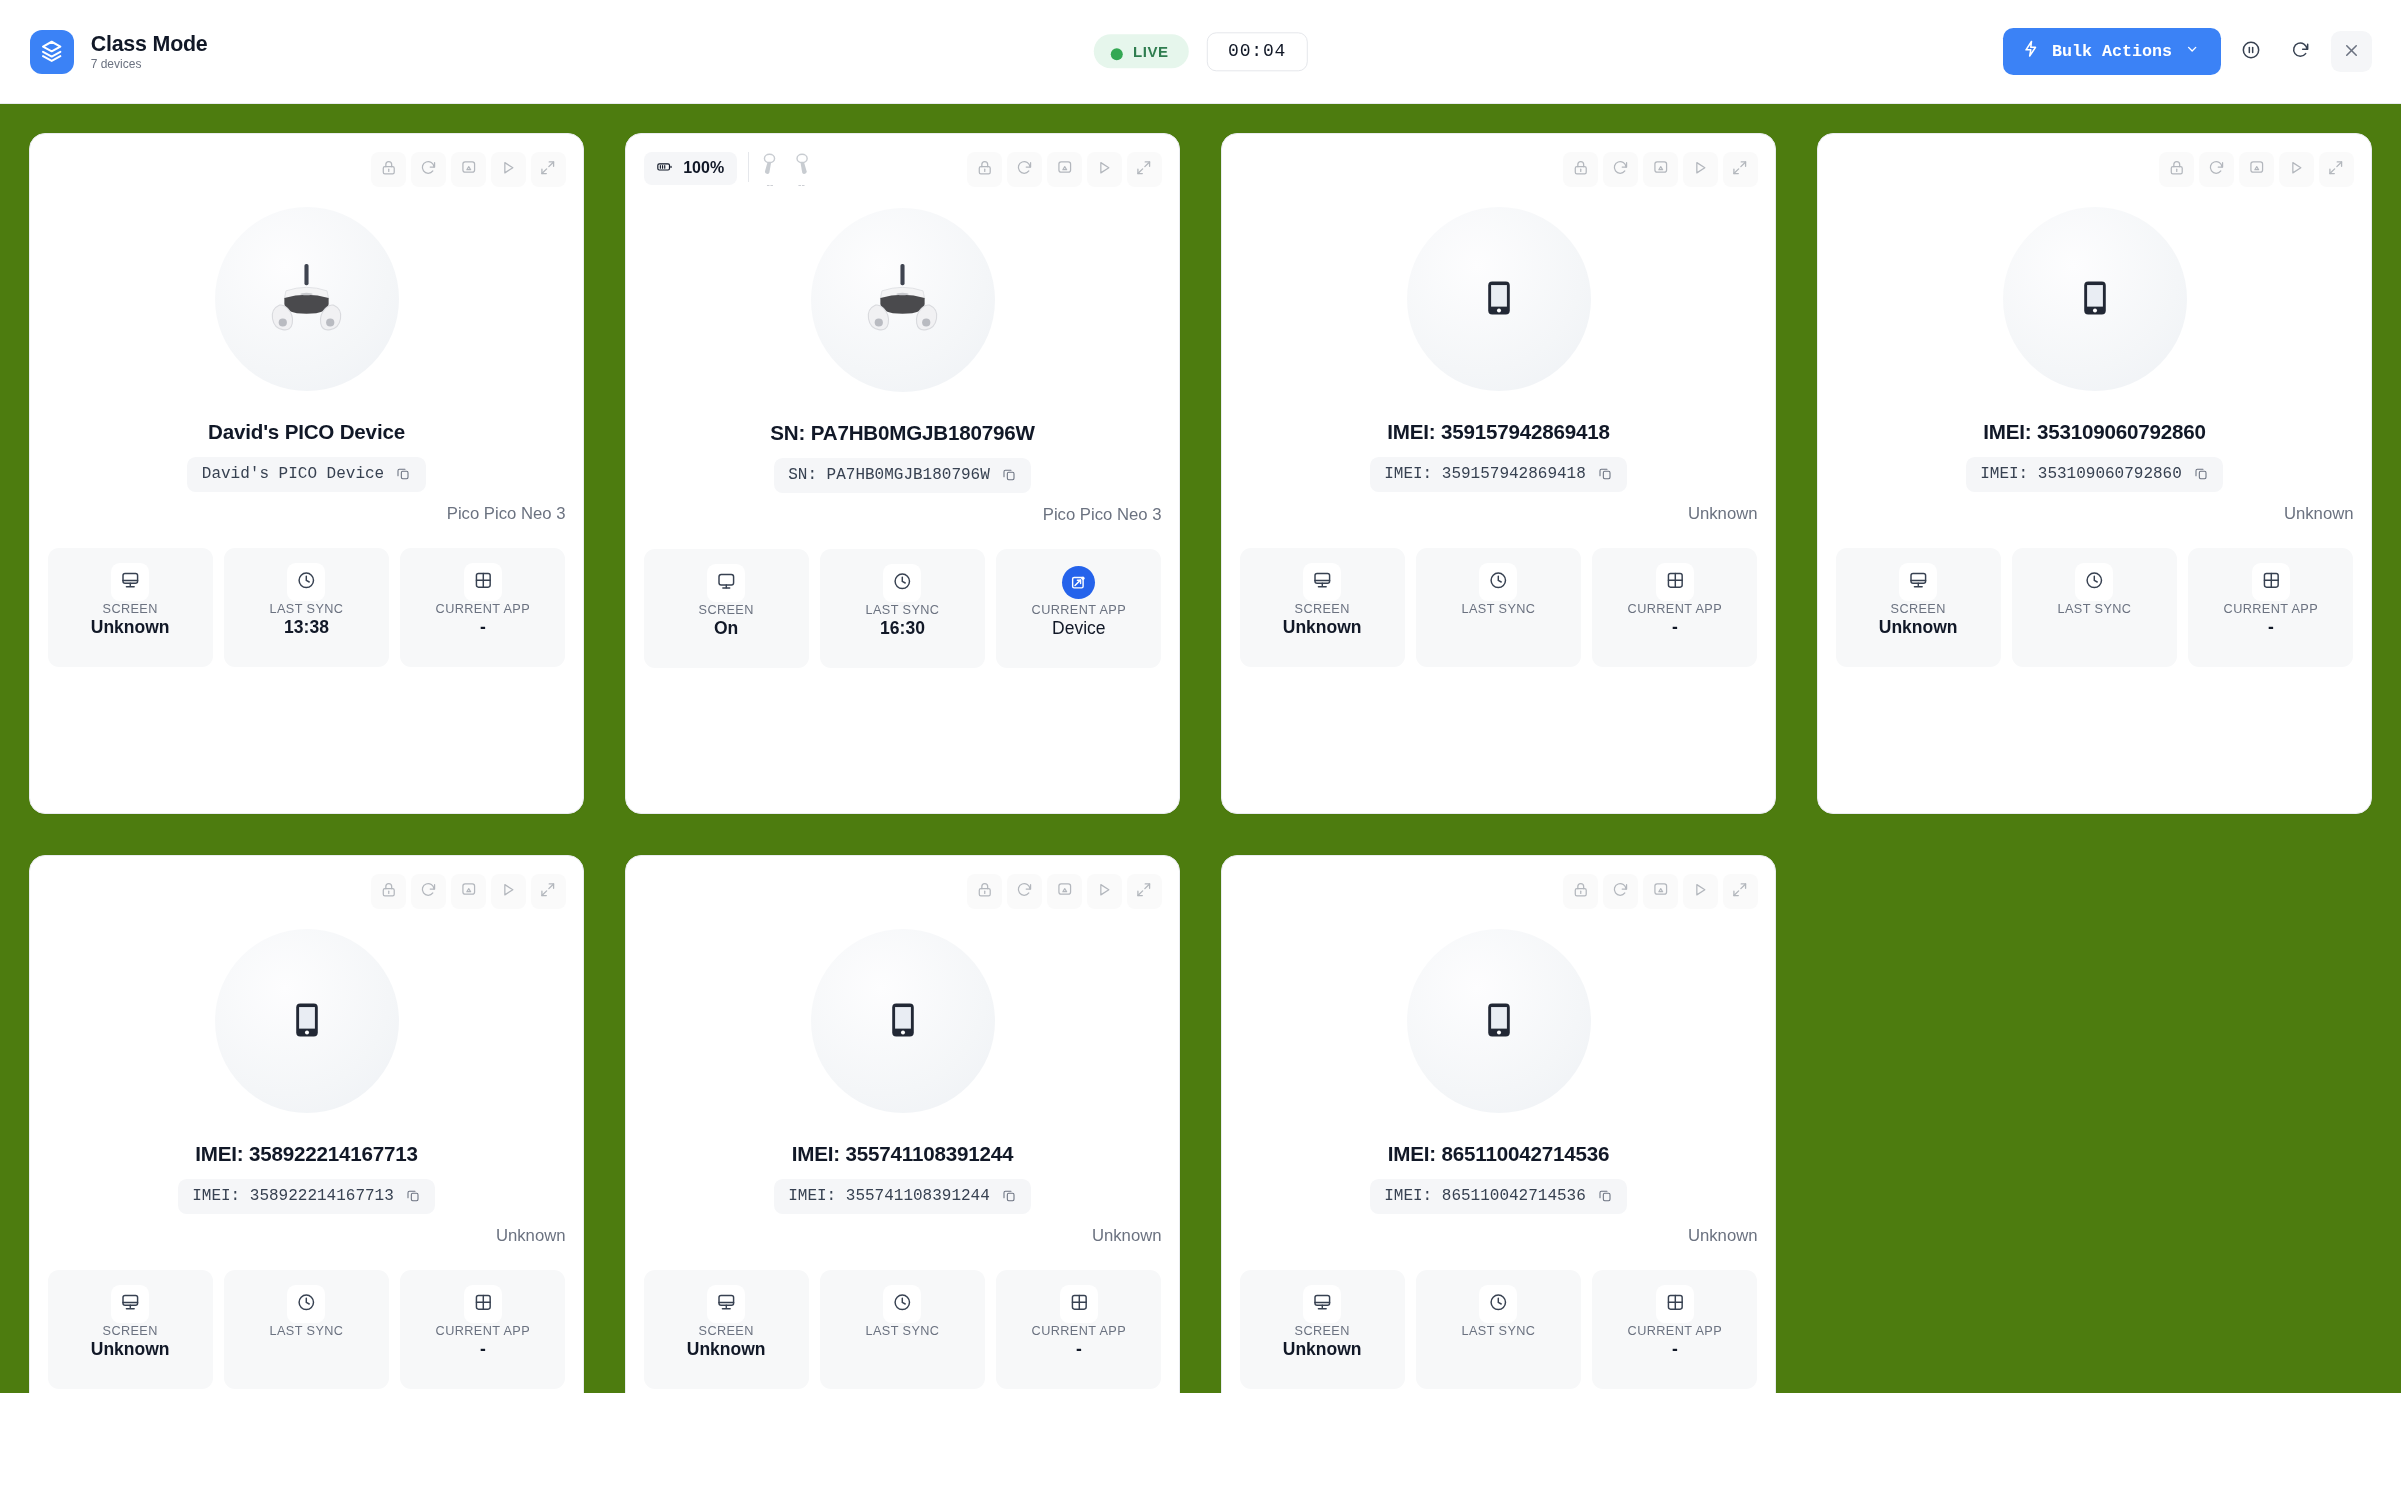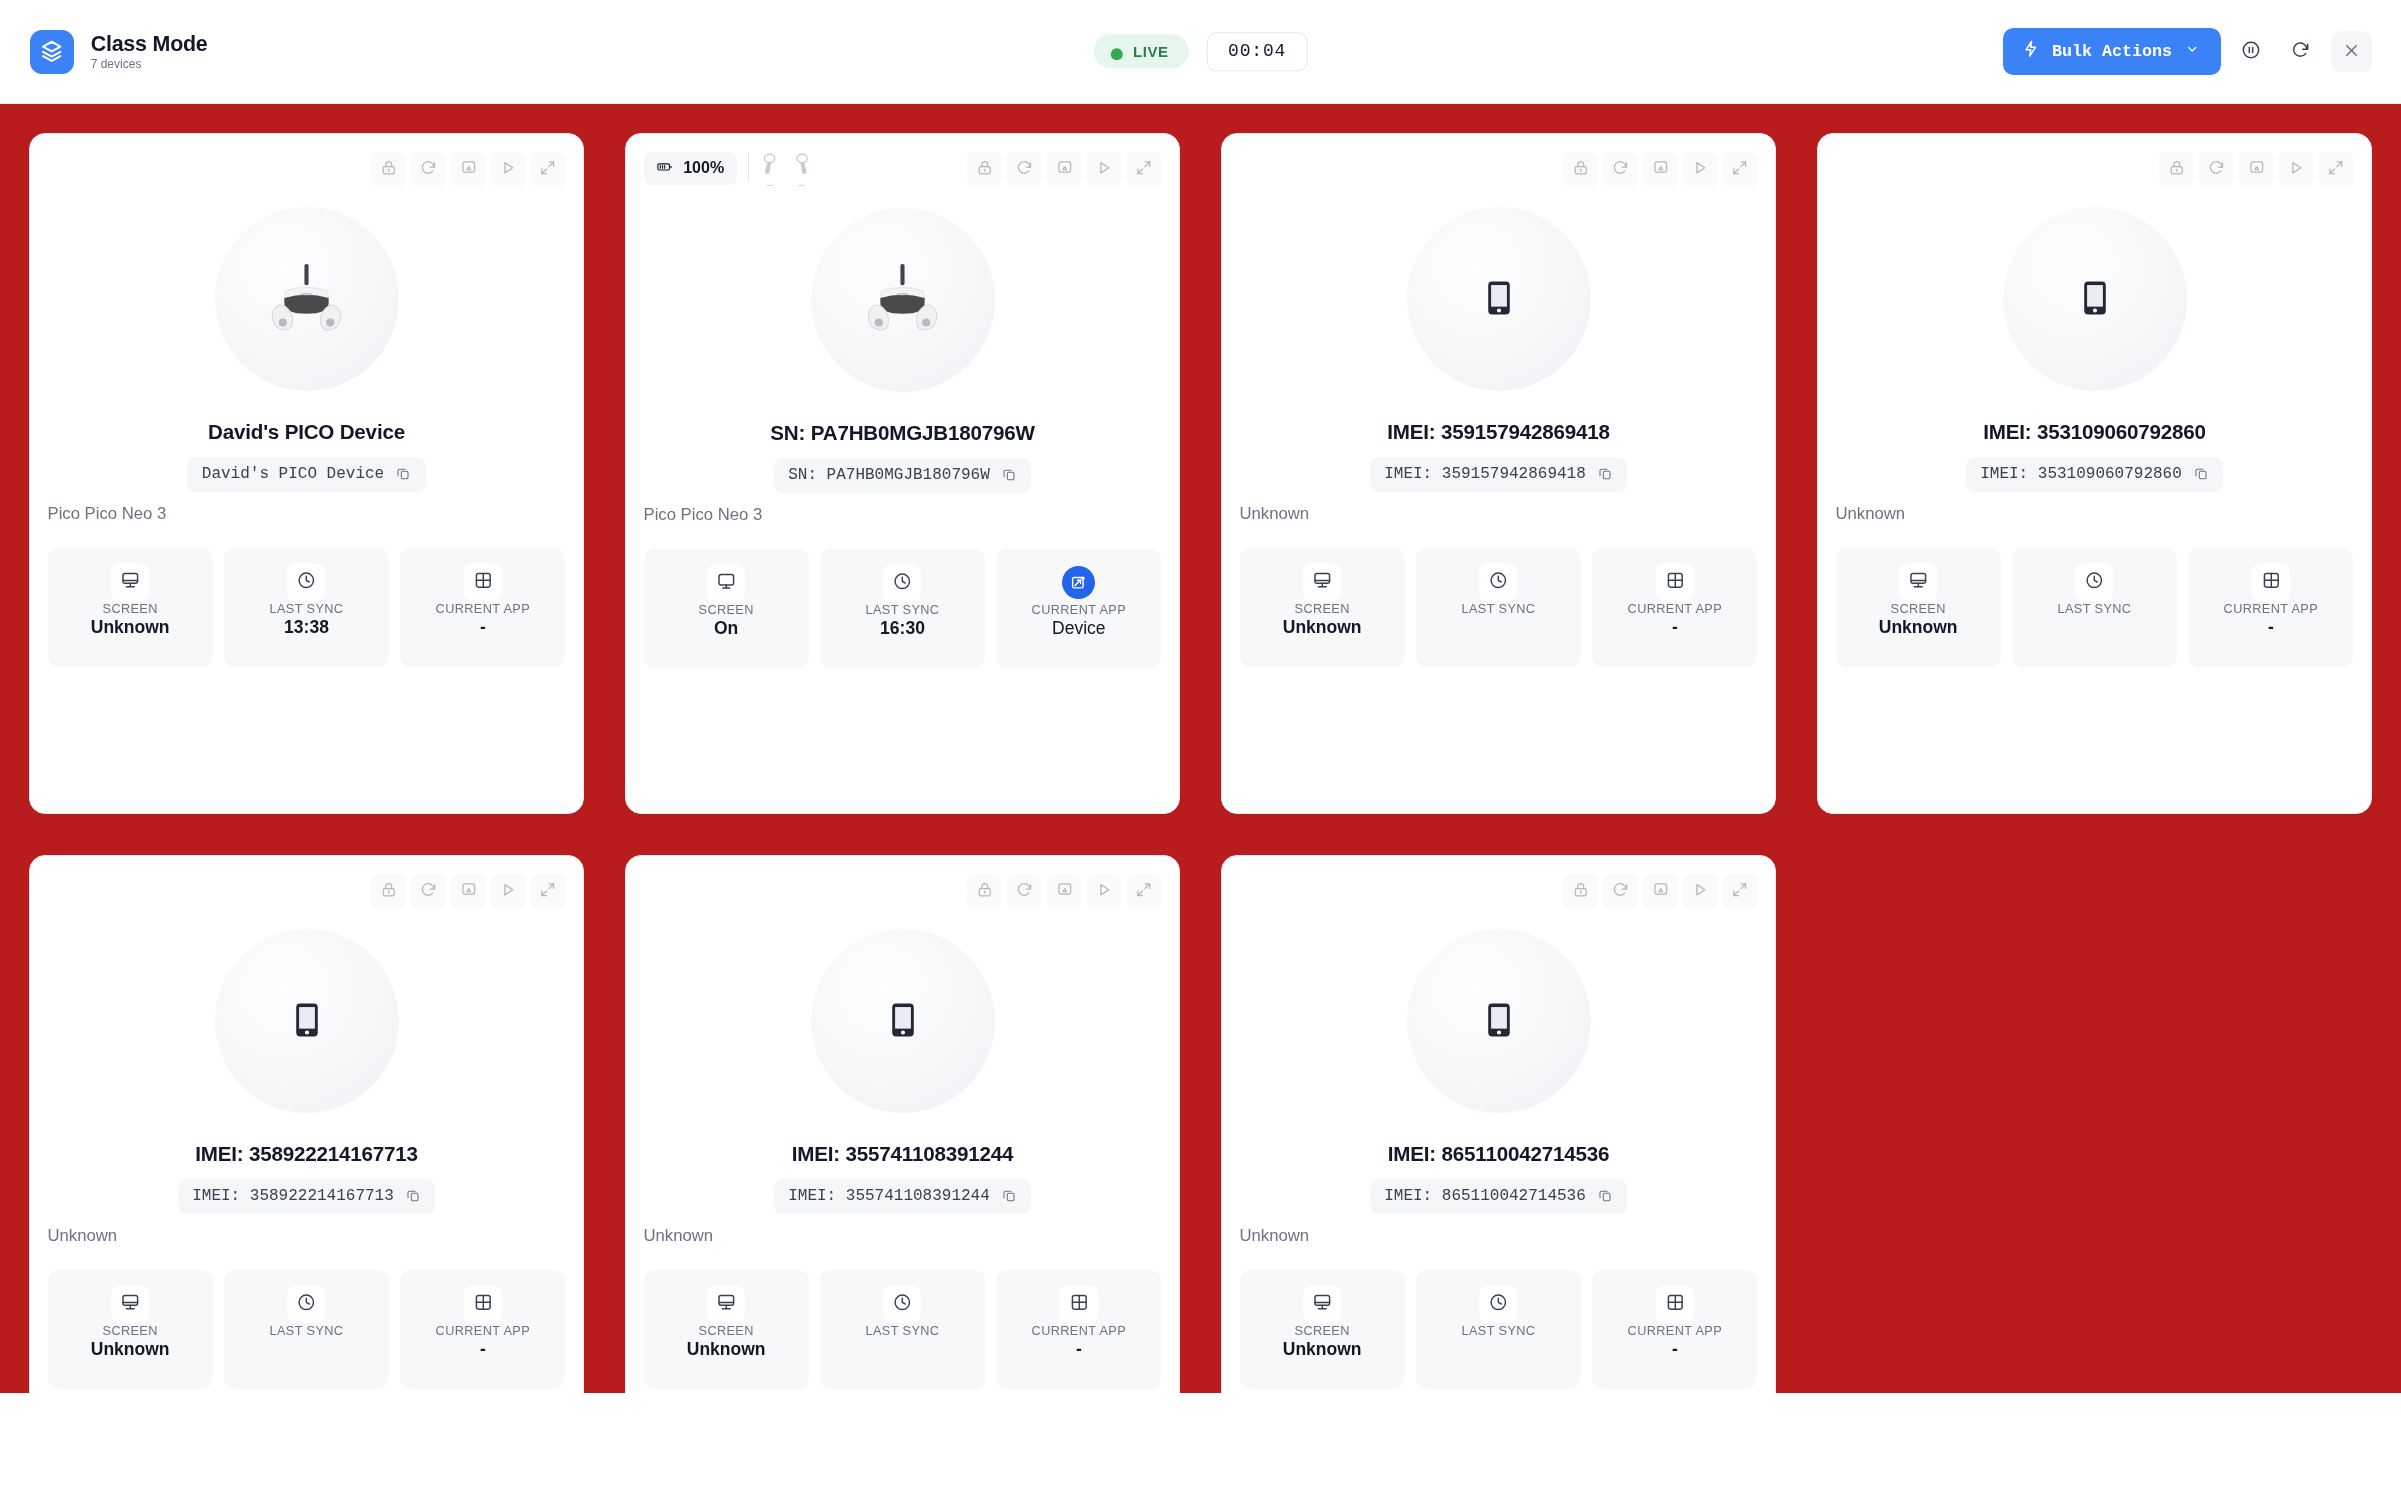--- a/index.html
+++ b/index.html
@@ -2,21 +2,21 @@
 <html style="font-size:12.7px"><head>
 <meta charset="utf-8">
 <style>
   * { box-sizing: border-box; margin: 0; padding: 0; }
   html, body {
     width: 2401px; height: 1507px;
     background: #ffffff;
     font-family: "Liberation Sans", sans-serif;
     overflow: hidden;
   }
-  .app { width: 2401px; height: 1393px; display: flex; flex-direction: column; background:#b91c1c; }
+  .app { width: 2401px; height: 1393px; display: flex; flex-direction: column; background:#4d7c0f; }
 
   
   .header {
     height: 104px; flex: 0 0 104px;
     display: flex; align-items: center;
     padding: 0 29px 0 30px;
     border-bottom: 0.8px solid #e9ecef;
     background: #fff;
     position: relative;
   }
@@ -110,21 +110,21 @@
     margin-top: 29px; text-align:center;
     font-size: 20.6px; font-weight:700; color:#111827; letter-spacing:-0.2px;
   }
   .id-chip {
     margin: 12.7px auto 0 auto;
     background:#f5f6f8; border-radius: 8.7px;
     padding: 8px 14.3px; display:flex; align-items:center; gap: 11px;
     width: max-content; max-width:100%; cursor:pointer;
   }
   .id-chip-text { font-family:"Liberation Mono", monospace; font-size: 16px; color:#374151; white-space:nowrap; }
-  .model-line { margin-top: 12.7px; text-align:left; font-size: 16.7px; color:#6b7280; }
+  .model-line { margin-top: 12.7px; text-align:right; font-size: 16.7px; color:#6b7280; }
 
   
   .stats { margin-top: 24px; display:grid; grid-template-columns: repeat(3,1fr); gap: 11px; }
   .stat {
     background:#f7f8f9; border-radius: 11px;
     padding: 14.3px 4.8px 16px 4.8px;
     display:flex; flex-direction:column; align-items:center; gap: 1px;
     min-height: 119px;
   }
   .stat-icon-box {

